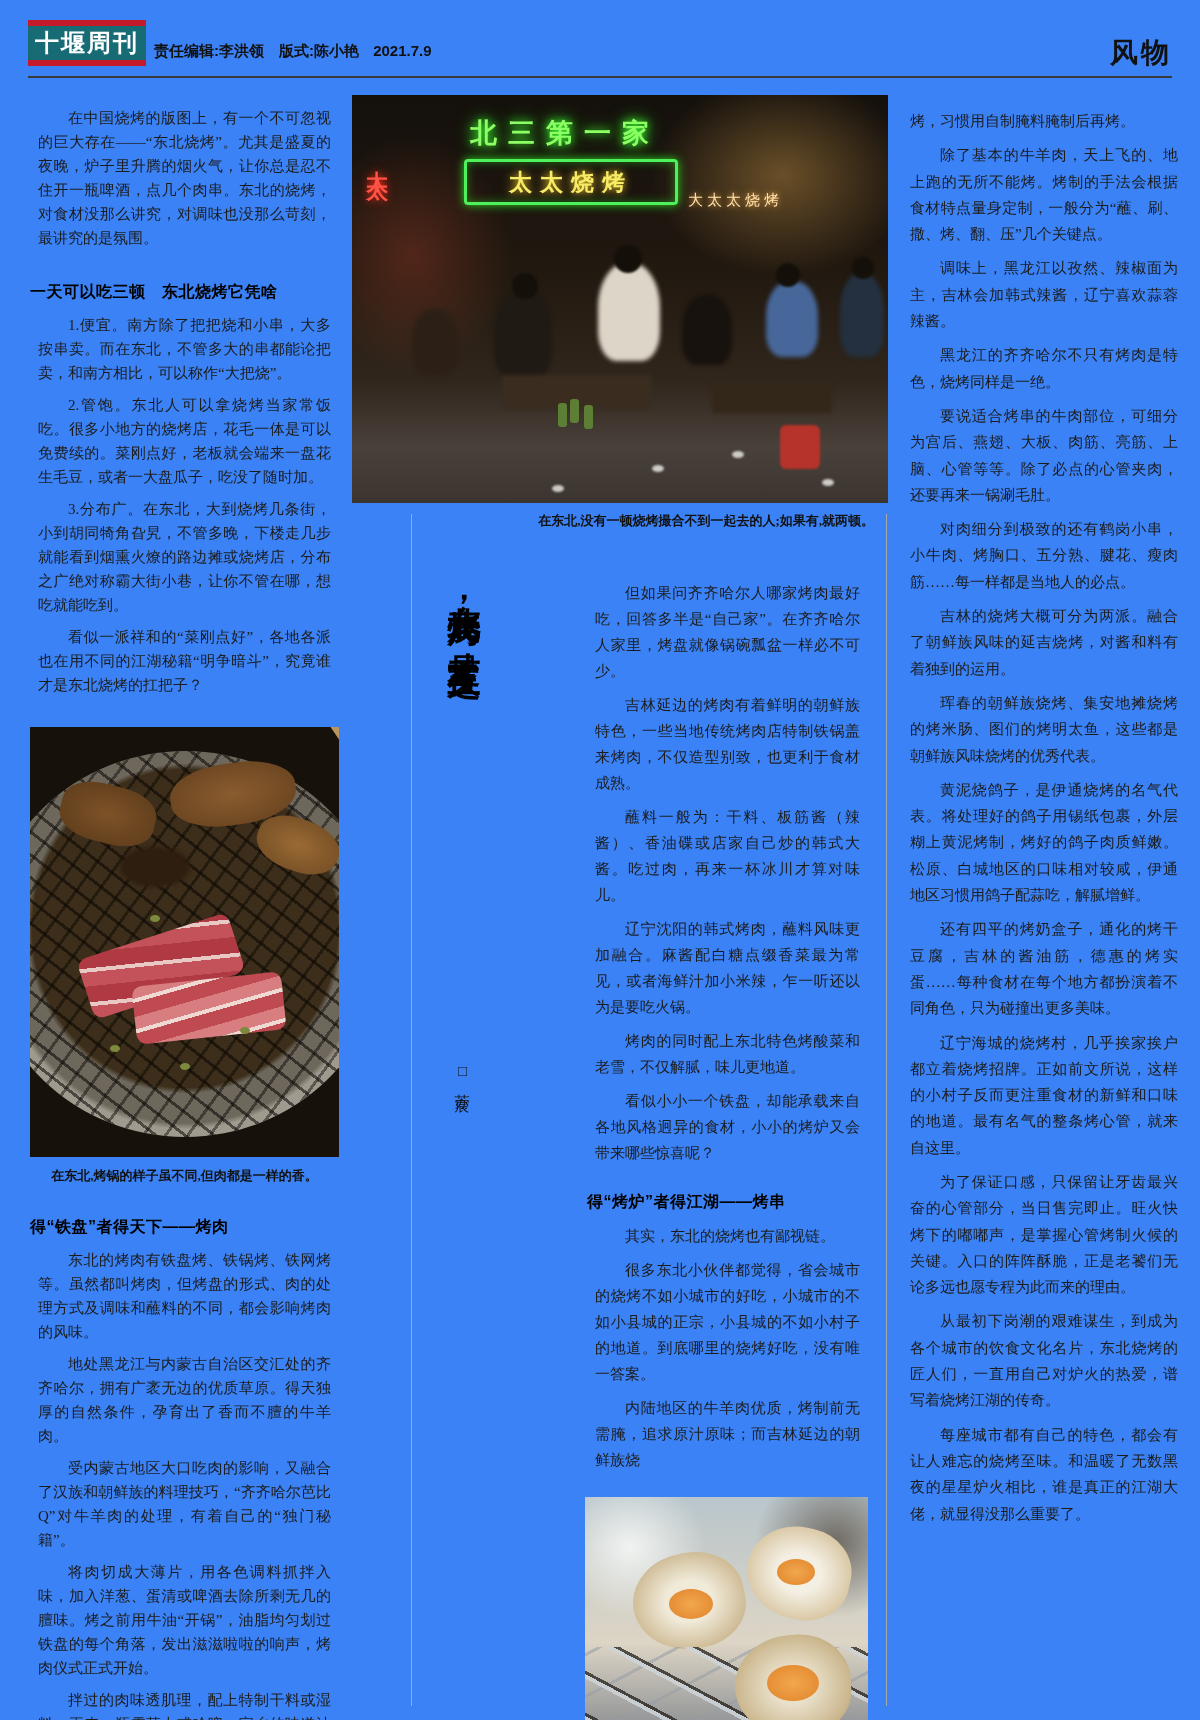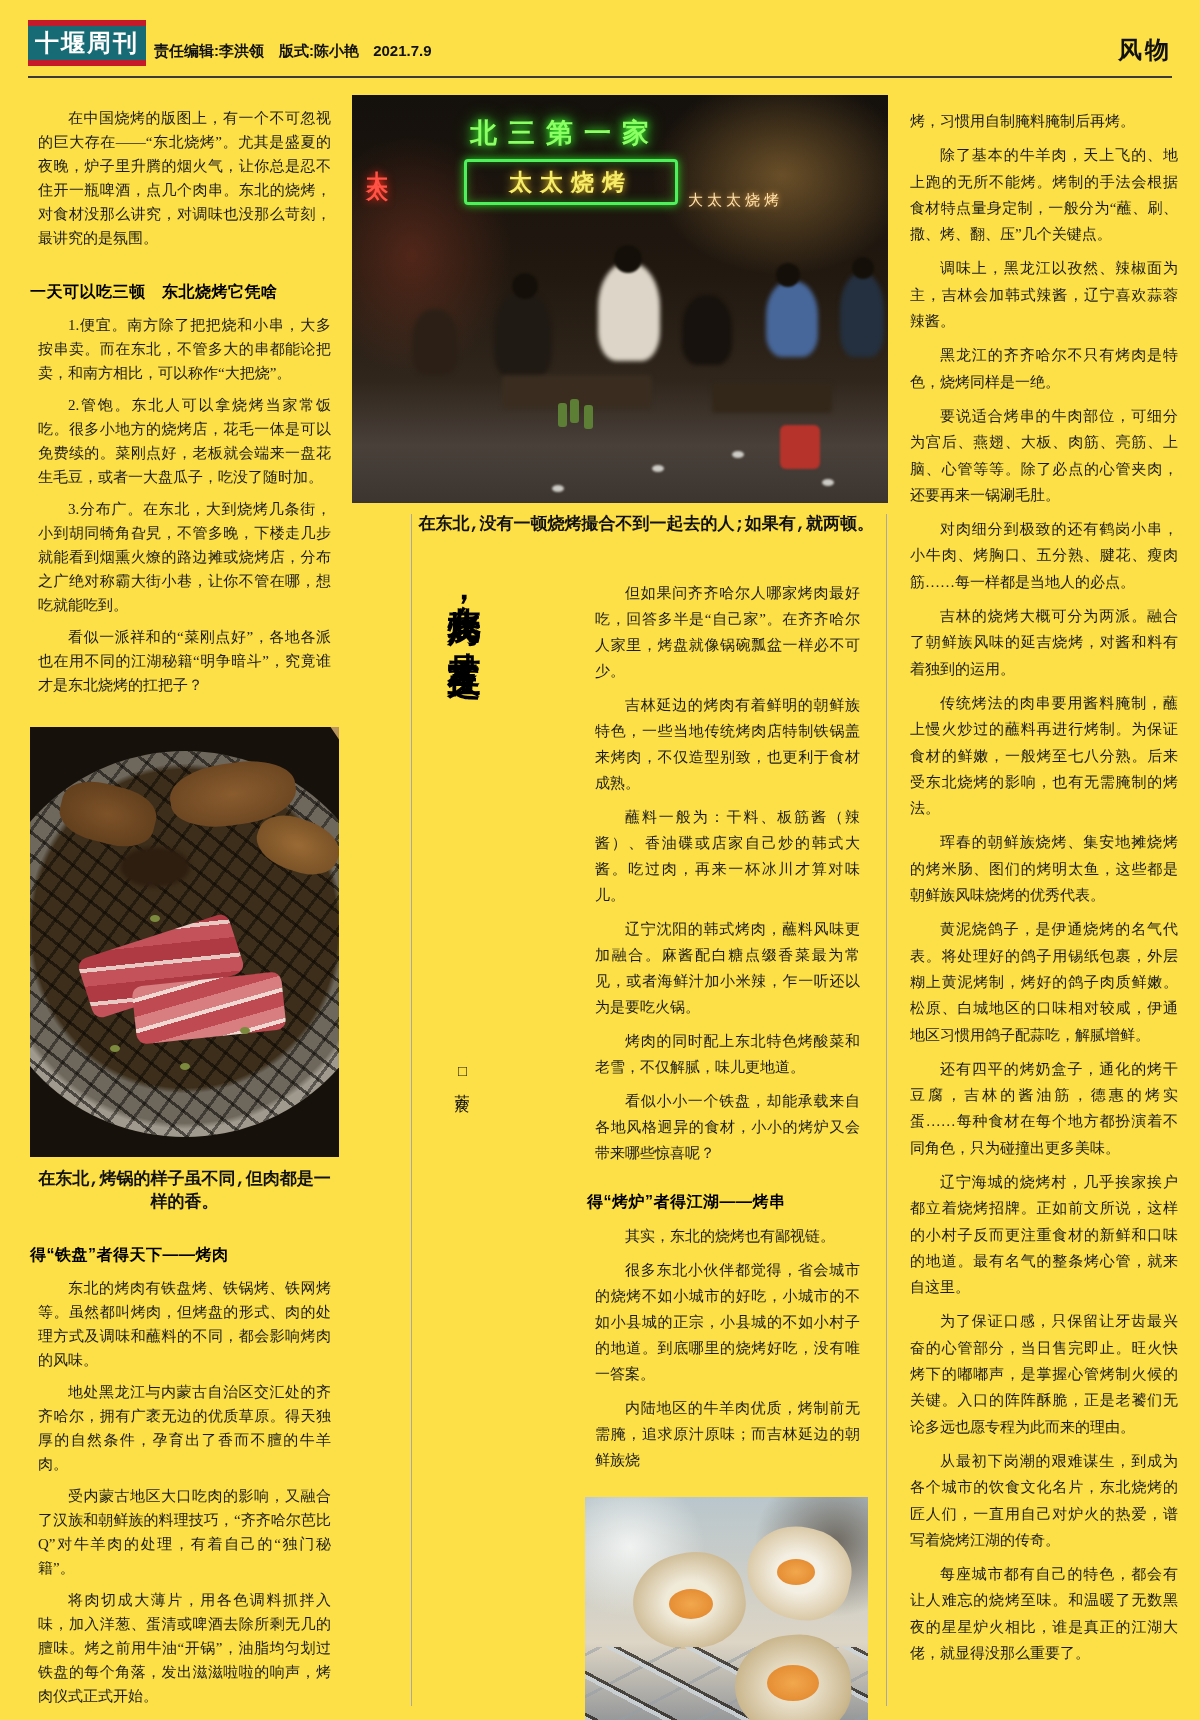--- a/index.html
+++ b/index.html
@@ -1,48 +1,48 @@
 <!DOCTYPE html>
 <html><head>
 <meta charset="utf-8">
 <style>
   html,body{margin:0;padding:0;background:#e9e9e9;}
-  .page{position:relative;width:1200px;height:1720px;background:#fde047;margin:0 auto;
+  .page{position:relative;width:1200px;height:1720px;background:#3b82f6;margin:0 auto;
         font-family:"Liberation Serif",serif;color:#1c1c1c;overflow:hidden;}
 
   
   .logo{position:absolute;left:28px;top:20px;width:118px;height:46px;}
   .logo .stripe{height:6px;background:#c41a2a;}
   .logo .body{height:34px;background:#166b74;display:flex;align-items:center;justify-content:center;}
   .logo .body span{color:#fff;font-size:24px;font-weight:bold;letter-spacing:2px;
         font-family:"Liberation Serif",serif;}
   .editor-line{position:absolute;left:154px;top:42px;font-family:"Liberation Sans",sans-serif;
         font-weight:bold;font-size:15px;color:#111;}
   .editor-line .date{margin-left:10px;}
   .section-label{position:absolute;right:28px;top:34px;font-family:"Liberation Sans",sans-serif;
-        font-weight:bold;font-size:24px;letter-spacing:3px;color:#111;}
+        font-weight:bold;font-size:28px;letter-spacing:3px;color:#111;}
   .head-rule{position:absolute;left:28px;top:76px;width:1144px;height:2px;background:#3a3a3a;}
 
   
   .col{position:absolute;}
   .col-left{left:30px;top:98px;width:309px;}
   .col-mid{left:587px;top:572px;width:281px;}
   .col-right{left:902px;top:100px;width:284px;}
 
   .para{margin:8px;font-size:15px;text-align:justify;text-justify:inter-character;
         text-indent:2em;color:#1c1c1c;}
   .col-left .para{line-height:24px;}
   .col-mid .para{line-height:26px;}
   .col-right .para{line-height:26.3px;}
   .para.noindent{text-indent:0;}
   .subhead{margin:32px 0 10px 0;font-family:"Liberation Sans",sans-serif;font-weight:bold;
         font-size:16px;color:#000;letter-spacing:.5px;}
   .col-mid .subhead{margin:26px 0 10px 0;}
 
-  .caption{font-family:Liberation Mono, monospace;font-weight:bold;font-size:17px;color:#111;}
+  .caption{font-family:Liberation Serif, serif;font-weight:bold;font-size:13px;color:#111;}
   .caption.center{text-align:center;margin-top:10px;}
 
   
   .headline{position:absolute;left:442px;top:578px;height:500px;width:44px;
         writing-mode:vertical-rl;text-orientation:upright;font-family:"Liberation Serif",serif;
         font-weight:bold;font-size:33px;letter-spacing:3px;color:#000;}
   .byline{position:absolute;left:452px;top:1062px;height:120px;writing-mode:vertical-rl;
         text-orientation:upright;font-size:15px;letter-spacing:3px;color:#111;
         font-family:"Liberation Sans",sans-serif;}
 
@@ -274,21 +274,20 @@
 
   <div class="col col-right">
     <div>
         <p class="para noindent">烤，习惯用自制腌料腌制后再烤。</p>
         <p class="para">除了基本的牛羊肉，天上飞的、地上跑的无所不能烤。烤制的手法会根据食材特点量身定制，一般分为“蘸、刷、撒、烤、翻、压”几个关键点。</p>
         <p class="para">调味上，黑龙江以孜然、辣椒面为主，吉林会加韩式辣酱，辽宁喜欢蒜蓉辣酱。</p>
         <p class="para">黑龙江的齐齐哈尔不只有烤肉是特色，烧烤同样是一绝。</p>
         <p class="para">要说适合烤串的牛肉部位，可细分为宫后、燕翅、大板、肉筋、亮筋、上脑、心管等等。除了必点的心管夹肉，还要再来一锅涮毛肚。</p>
         <p class="para">对肉细分到极致的还有鹤岗小串，小牛肉、烤胸口、五分熟、腱花、瘦肉筋……每一样都是当地人的必点。</p>
         <p class="para">吉林的烧烤大概可分为两派。融合了朝鲜族风味的延吉烧烤，对酱和料有着独到的运用。</p>
-        <p class="para">传统烤法的肉串要用酱料腌制，蘸上慢火炒过的蘸料再进行烤制。为保证食材的鲜嫩，一般烤至七八分熟。后来受东北烧烤的影响，也有无需腌制的烤法。</p>
         <p class="para">珲春的朝鲜族烧烤、集安地摊烧烤的烤米肠、图们的烤明太鱼，这些都是朝鲜族风味烧烤的优秀代表。</p>
         <p class="para">黄泥烧鸽子，是伊通烧烤的名气代表。将处理好的鸽子用锡纸包裹，外层糊上黄泥烤制，烤好的鸽子肉质鲜嫩。松原、白城地区的口味相对较咸，伊通地区习惯用鸽子配蒜吃，解腻增鲜。</p>
         <p class="para">还有四平的烤奶盒子，通化的烤干豆腐，吉林的酱油筋，德惠的烤实蛋……每种食材在每个地方都扮演着不同角色，只为碰撞出更多美味。</p>
         <p class="para">辽宁海城的烧烤村，几乎挨家挨户都立着烧烤招牌。正如前文所说，这样的小村子反而更注重食材的新鲜和口味的地道。最有名气的整条烤心管，就来自这里。</p>
         <p class="para">为了保证口感，只保留让牙齿最兴奋的心管部分，当日售完即止。旺火快烤下的嘟嘟声，是掌握心管烤制火候的关键。入口的阵阵酥脆，正是老饕们无论多远也愿专程为此而来的理由。</p>
         <p class="para">从最初下岗潮的艰难谋生，到成为各个城市的饮食文化名片，东北烧烤的匠人们，一直用自己对炉火的热爱，谱写着烧烤江湖的传奇。</p>
         <p class="para">每座城市都有自己的特色，都会有让人难忘的烧烤至味。和温暖了无数黑夜的星星炉火相比，谁是真正的江湖大佬，就显得没那么重要了。</p>
       </div>
   </div>
 

